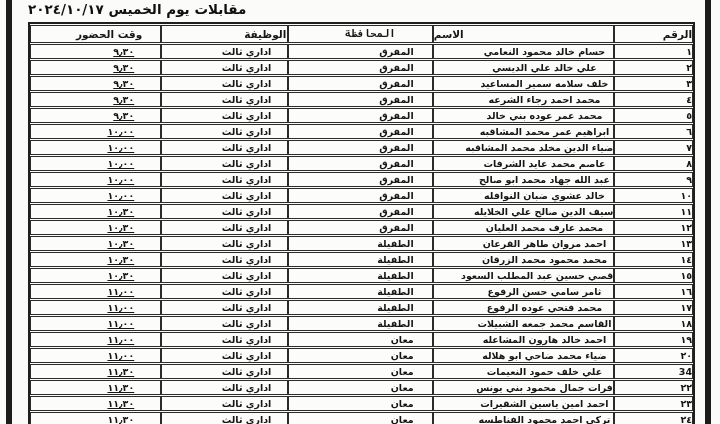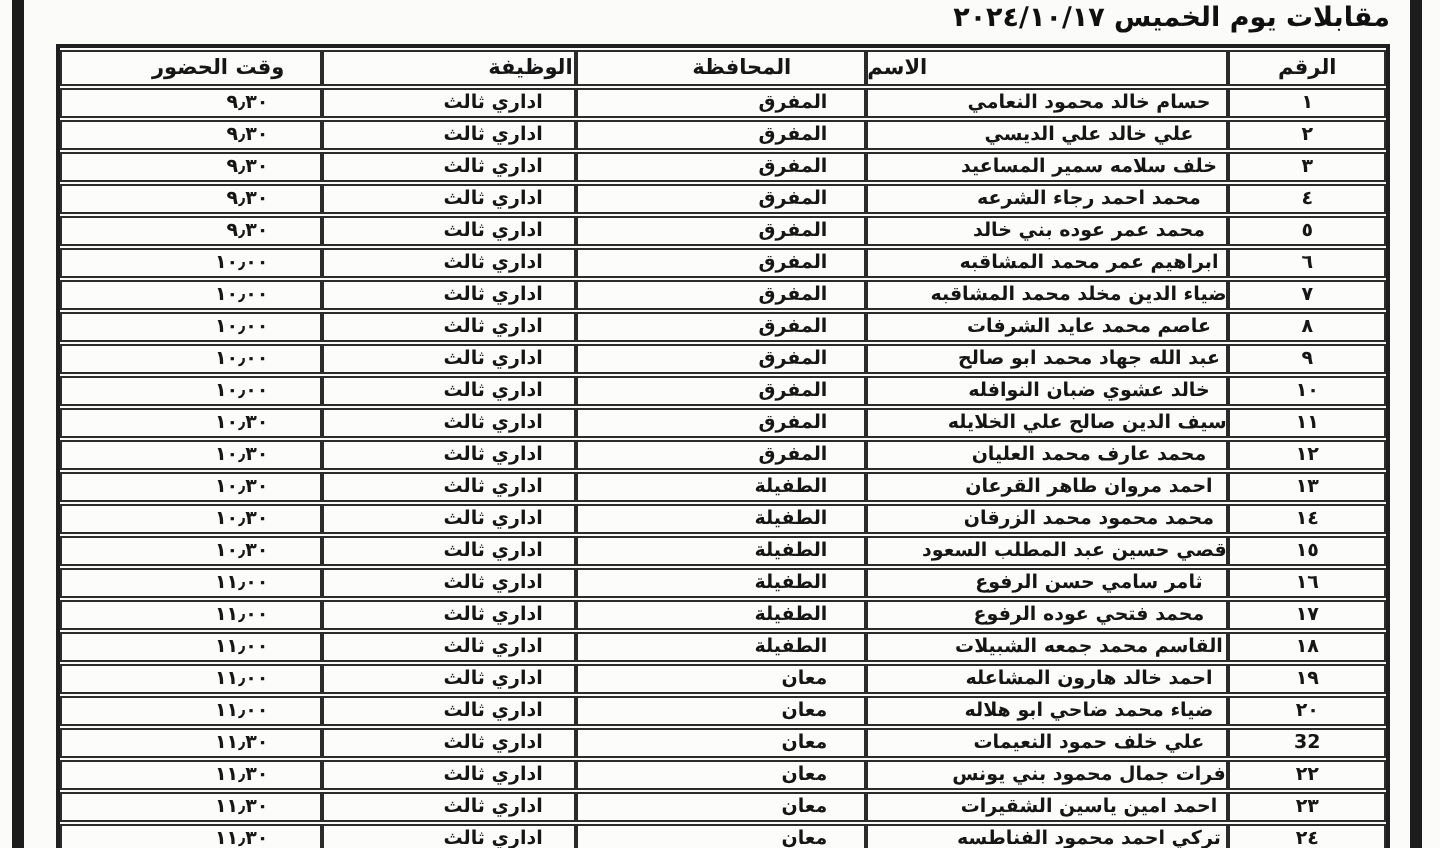--- a/index.html
+++ b/index.html
@@ -14,21 +14,21 @@
     position:absolute;inset:0;
     direction:rtl;
   }
   .side-border{
     position:absolute;top:0;bottom:0;width:6px;background:#1c1c1c;
   }
   .side-border.left{left:6px;}
   .side-border.right{right:9px;}
   .title{
     position:absolute;top:1px;left:28px;width:667px;
-    text-align:right;
+    text-align:left;
     font-size:13.5px;font-weight:bold;color:#101010;
     letter-spacing:0;
     white-space:nowrap;
   }
   table.schedule{
     position:absolute;top:22px;left:28px;
     width:667px;
     border-collapse:separate;
     border-spacing:0 1px;
     border:2px solid #1f1f1f;
@@ -49,29 +49,29 @@
     background:#fcfcfa;
     color:#161616;
   }
   thead th{
     height:16px;font-size:10.5px;line-height:16px;
   }
   tbody td{
     height:13px;font-size:9.5px;line-height:13px;
   }
   
-  th.h-num, td.cell-number{text-align:center;}
+  th.h-num, td.cell-number{text-align:right;}
   th.h-name{text-align:left;padding-right:12px;}
   td.cell-name{text-align:center;padding-left:42px;}
-  th.h-gov{text-align:right;padding-right:36px;}
+  th.h-gov{text-align:right;padding-right:36px;font-family:Liberation Mono, monospace;}
   td.cell-governorate{text-align:right;padding-right:18px;}
   th.h-job{text-align:right;padding-right:1px;}
   td.cell-job{text-align:right;padding-right:16px;}
   th.h-time{text-align:right;padding-right:18px;margin-top:20px;}
-  td.cell-time{text-align:right;padding-right:26px;}
+  td.cell-time{text-align:right;padding-right:26px;text-decoration:underline;}
 </style>
 </head>
 <body>
 
 <div class="page">
   <div class="side-border left"></div>
   <div class="side-border right"></div>
 
   <div class="title">مقابلات يوم الخميس ٢٠٢٤/١٠/١٧</div>
 
@@ -227,21 +227,21 @@
           <td class="cell-time">١١٫٠٠</td>
         </tr>
         <tr>
           <td class="cell-number">٢٠</td>
           <td class="cell-name">ضياء محمد ضاحي ابو هلاله</td>
           <td class="cell-governorate">معان</td>
           <td class="cell-job">اداري ثالث</td>
           <td class="cell-time">١١٫٠٠</td>
         </tr>
         <tr>
-          <td class="cell-number">32</td>
+          <td class="cell-number">34</td>
           <td class="cell-name">علي خلف حمود النعيمات</td>
           <td class="cell-governorate">معان</td>
           <td class="cell-job">اداري ثالث</td>
           <td class="cell-time">١١٫٣٠</td>
         </tr>
         <tr>
           <td class="cell-number">٢٢</td>
           <td class="cell-name">فرات جمال محمود بني يونس</td>
           <td class="cell-governorate">معان</td>
           <td class="cell-job">اداري ثالث</td>

